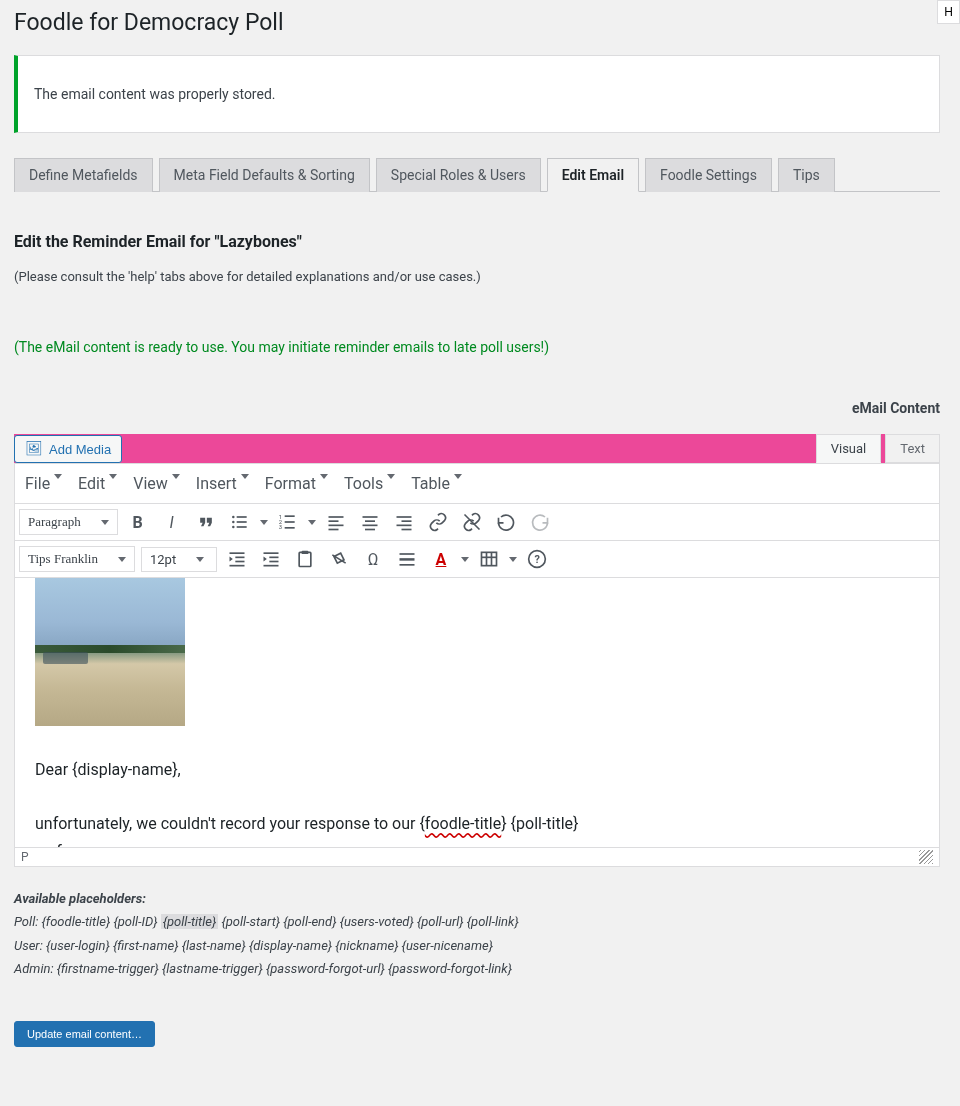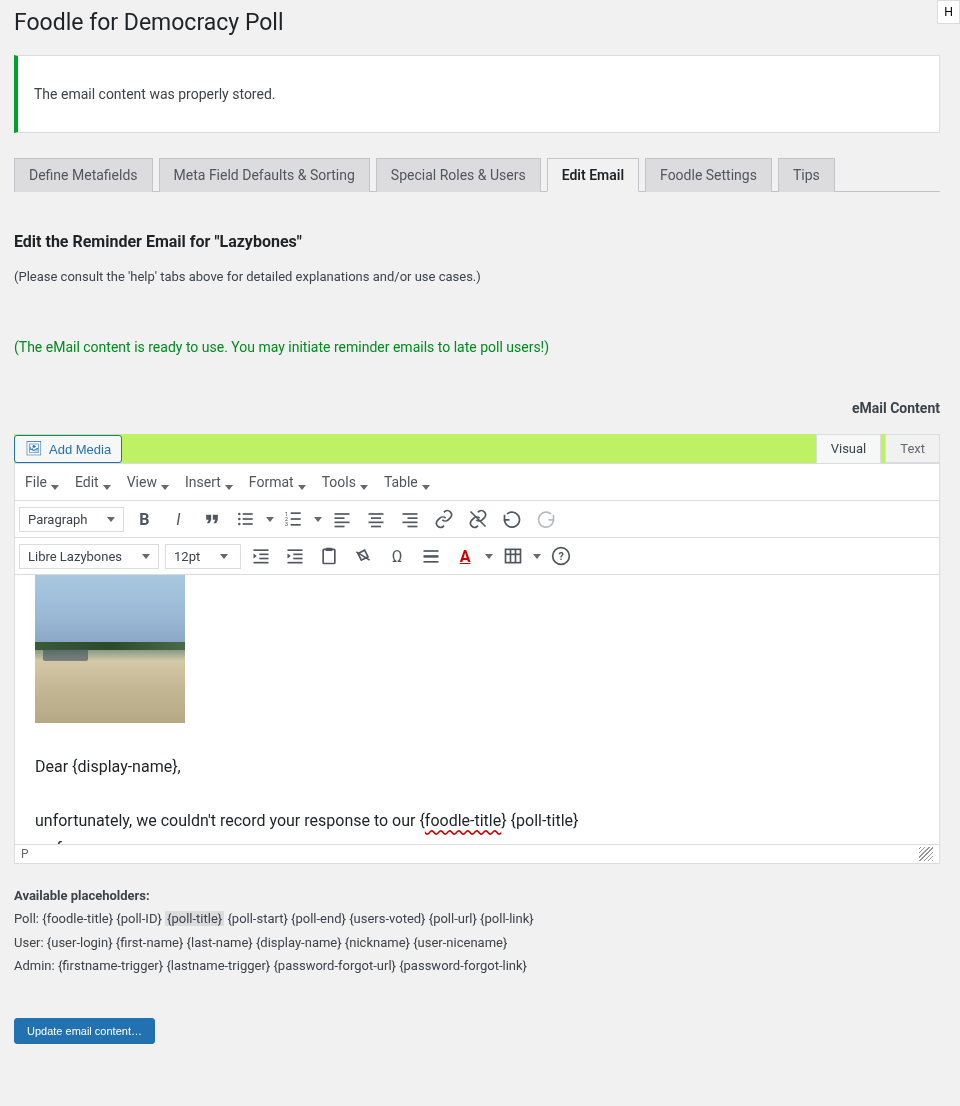--- a/index.html
+++ b/index.html
@@ -8,46 +8,46 @@
 .page-title { font-size: 23px; font-weight: 400; color: #1d2327; padding: 9px 0 4px 0; margin-left: 14px; }
 .notice { background: #fff; border: 1px solid #dcdcde; border-left: 4px solid #00a32a; margin: 15px 0 20px 14px; padding: 30px 16px; font-size: 14px; }
 .subtitle { font-size: 18px; font-weight: 700; margin: 28px 0 20px 14px; color: #1d2327; }
 .tab-wrapper { border-bottom: 1px solid #c3c4c7; margin-left: 14px; display: flex; gap: 6px; padding-top: 5px; }
 .tab { padding: 8px 14px; background: #dcdcde; border: 1px solid #c3c4c7; border-bottom: none; color: #50575e; font-size: 14px; cursor: pointer; margin-bottom: -1px; }
 .tab.active { background: #f1f1f1; border-bottom: 1px solid #f1f1f1; color: #1d2327; font-weight: 600; }
 .section-title { font-size: 16px; font-weight: 700; margin: 40px 0 18px 14px; color: #1d2327; }
 .help-text { font-size: 13px; margin-left: 14px; color: #3c434a; }
 .ready-text { color: #008a20; margin: 55px 0 0 14px; font-size: 14px; }
 .content-label { font-weight: 700; margin: 45px 0 18px 16px; font-size: 14px; text-align: right; }
-.editor-wrap { margin-left: 14px; background: #bef264; }
+.editor-wrap { margin-left: 14px; background: #ec4899; }
 .editor-top { display: flex; justify-content: space-between; align-items: flex-end; }
 .add-media-btn { display: inline-flex; align-items: center; gap: 6px; border: 1px solid #2271b1; background: #f6f7f7; color: #2271b1; padding: 4px 10px; font-size: 13px; cursor: pointer; border-radius: 3px; }
 .media-icon { display: inline-block; width: 18px; height: 18px; position: relative; }
 .media-icon::before { content: "🖼"; font-size: 14px; }
 .editor-tabs { display: flex; gap: 4px; }
 .editor-tab { padding: 6px 14px; border: 1px solid #dcdcde; background: #f1f1f1; color: #646970; font-size: 13px; cursor: pointer; }
 .editor-tab.active { background: #f6f7f7; border-bottom-color: #f6f7f7; color: #3c434a; }
 .menubar { border: 1px solid #dcdcde; background: #fff; padding: 6px 4px; display: flex; gap: 4px; margin-top: 0; }
-.menu-item { display: inline-flex; align-items: flex-end; gap: 4px; padding: 4px 6px; color: #50575e; cursor: pointer; font-size: 14px; }
+.menu-item { display: inline-flex; align-items: flex-start; gap: 4px; padding: 4px 6px; color: #50575e; cursor: pointer; font-size: 16px; }
 .caret { width: 0; height: 0; border-left: 4px solid transparent; border-right: 4px solid transparent; border-top: 5px solid #646970; display: inline-block; }
 .toolbar { border: 1px solid #dcdcde; border-top: none; background: #fff; padding: 4px; display: flex; align-items: center; gap: 6px; }
 .select-box { border: 1px solid #dcdcde; padding: 4px 8px; display: inline-flex; align-items: center; gap: 20px; font-size: 13px; background: #fff; cursor: pointer; }
-.select-box.wide { min-width: 76px; }
+.select-box.wide { min-width: 76px; font-family: Liberation Serif, serif; }
 .select-box.fontsize { min-width: 76px; }
 .tb-btn { width: 28px; height: 28px; display: inline-flex; align-items: center; justify-content: center; color: #50575e; cursor: pointer; font-size: 16px; }
 .tb-btn svg { width: 20px; height: 20px; }
 .editor-content { border: 1px solid #dcdcde; border-top: none; background: #fff; padding: 0 20px 10px 20px; height: 270px; overflow: hidden; }
 .beach-img { width: 150px; height: 148px; display: block; background: linear-gradient(to bottom, #a8c8e0 0%, #9ab8d5 30%, #8aa8c5 45%, #6b8a75 48%, #d4c8a8 58%, #c5b895 75%, #b5a885 100%); position: relative; margin-bottom: 30px; }
 .beach-img::before { content: ""; position: absolute; top: 45%; left: 0; right: 0; height: 8px; background: linear-gradient(90deg, #3a5a3a, #2a4a2a, #4a6a4a); }
 .beach-img::after { content: ""; position: absolute; top: 50%; left: 5%; width: 30%; height: 12px; background: rgba(60,80,90,0.6); border-radius: 2px; }
 .email-body { font-size: 16px; line-height: 1.7; color: #1d2327; }
 .email-body .spelled { text-decoration: underline wavy #c00; text-underline-offset: 3px; margin-top: 28px; }
 .status-bar { border: 1px solid #dcdcde; border-top: none; background: #fff; padding: 2px 6px; font-size: 12px; color: #646970; display: flex; justify-content: space-between; }
 .resize-handle { width: 14px; height: 14px; background: repeating-linear-gradient(-45deg, #999, #999 1px, transparent 1px, transparent 3px); }
-.placeholders { margin: 20px 0 0 14px; font-size: 13px; line-height: 1.8; }
+.placeholders { margin: 20px 0 0 14px; font-size: 13px; line-height: 1.8; font-style: italic; }
 .placeholders .ph-label { font-weight: 700; }
 .ph-highlight { background: #dcdcde; padding: 0 2px; }
 .update-btn { margin: 40px 0 0 14px; background: #2271b1; color: #fff; border: 1px solid #2271b1; padding: 6px 12px; font-size: 11px; cursor: pointer; border-radius: 3px; }
 .header-btn { position: absolute; top: 0; right: 0; background: #fff; border: 1px solid #dcdcde; padding: 4px 6px; font-size: 12px; }
 .container { position: relative; }
 </style>
 </head>
 <body>
 
 <div class="container">
@@ -202,21 +202,21 @@
       <div class="tb-btn" style="opacity:.4">
             <svg viewBox="0 0 24 24" fill="none" stroke="currentColor" stroke-width="2">
               <path d="M21 7v6h-6"></path>
               <path d="M21 13a9 9 0 1 1-3-7"></path>
             </svg>
           </div>
     </div>
 
     <div class="toolbar">
       <div class="select-box wide">
-            <span>Libre Lazybones</span>
+            <span>Tips Franklin</span>
             <span class="caret"></span>
           </div>
       <div class="select-box fontsize">
             <span>12pt</span>
             <span class="caret"></span>
           </div>
       <div class="tb-btn">
             <svg viewBox="0 0 24 24" fill="currentColor">
               <rect x="3" y="4" width="18" height="2"></rect>
               <rect x="10" y="9" width="11" height="2"></rect>

